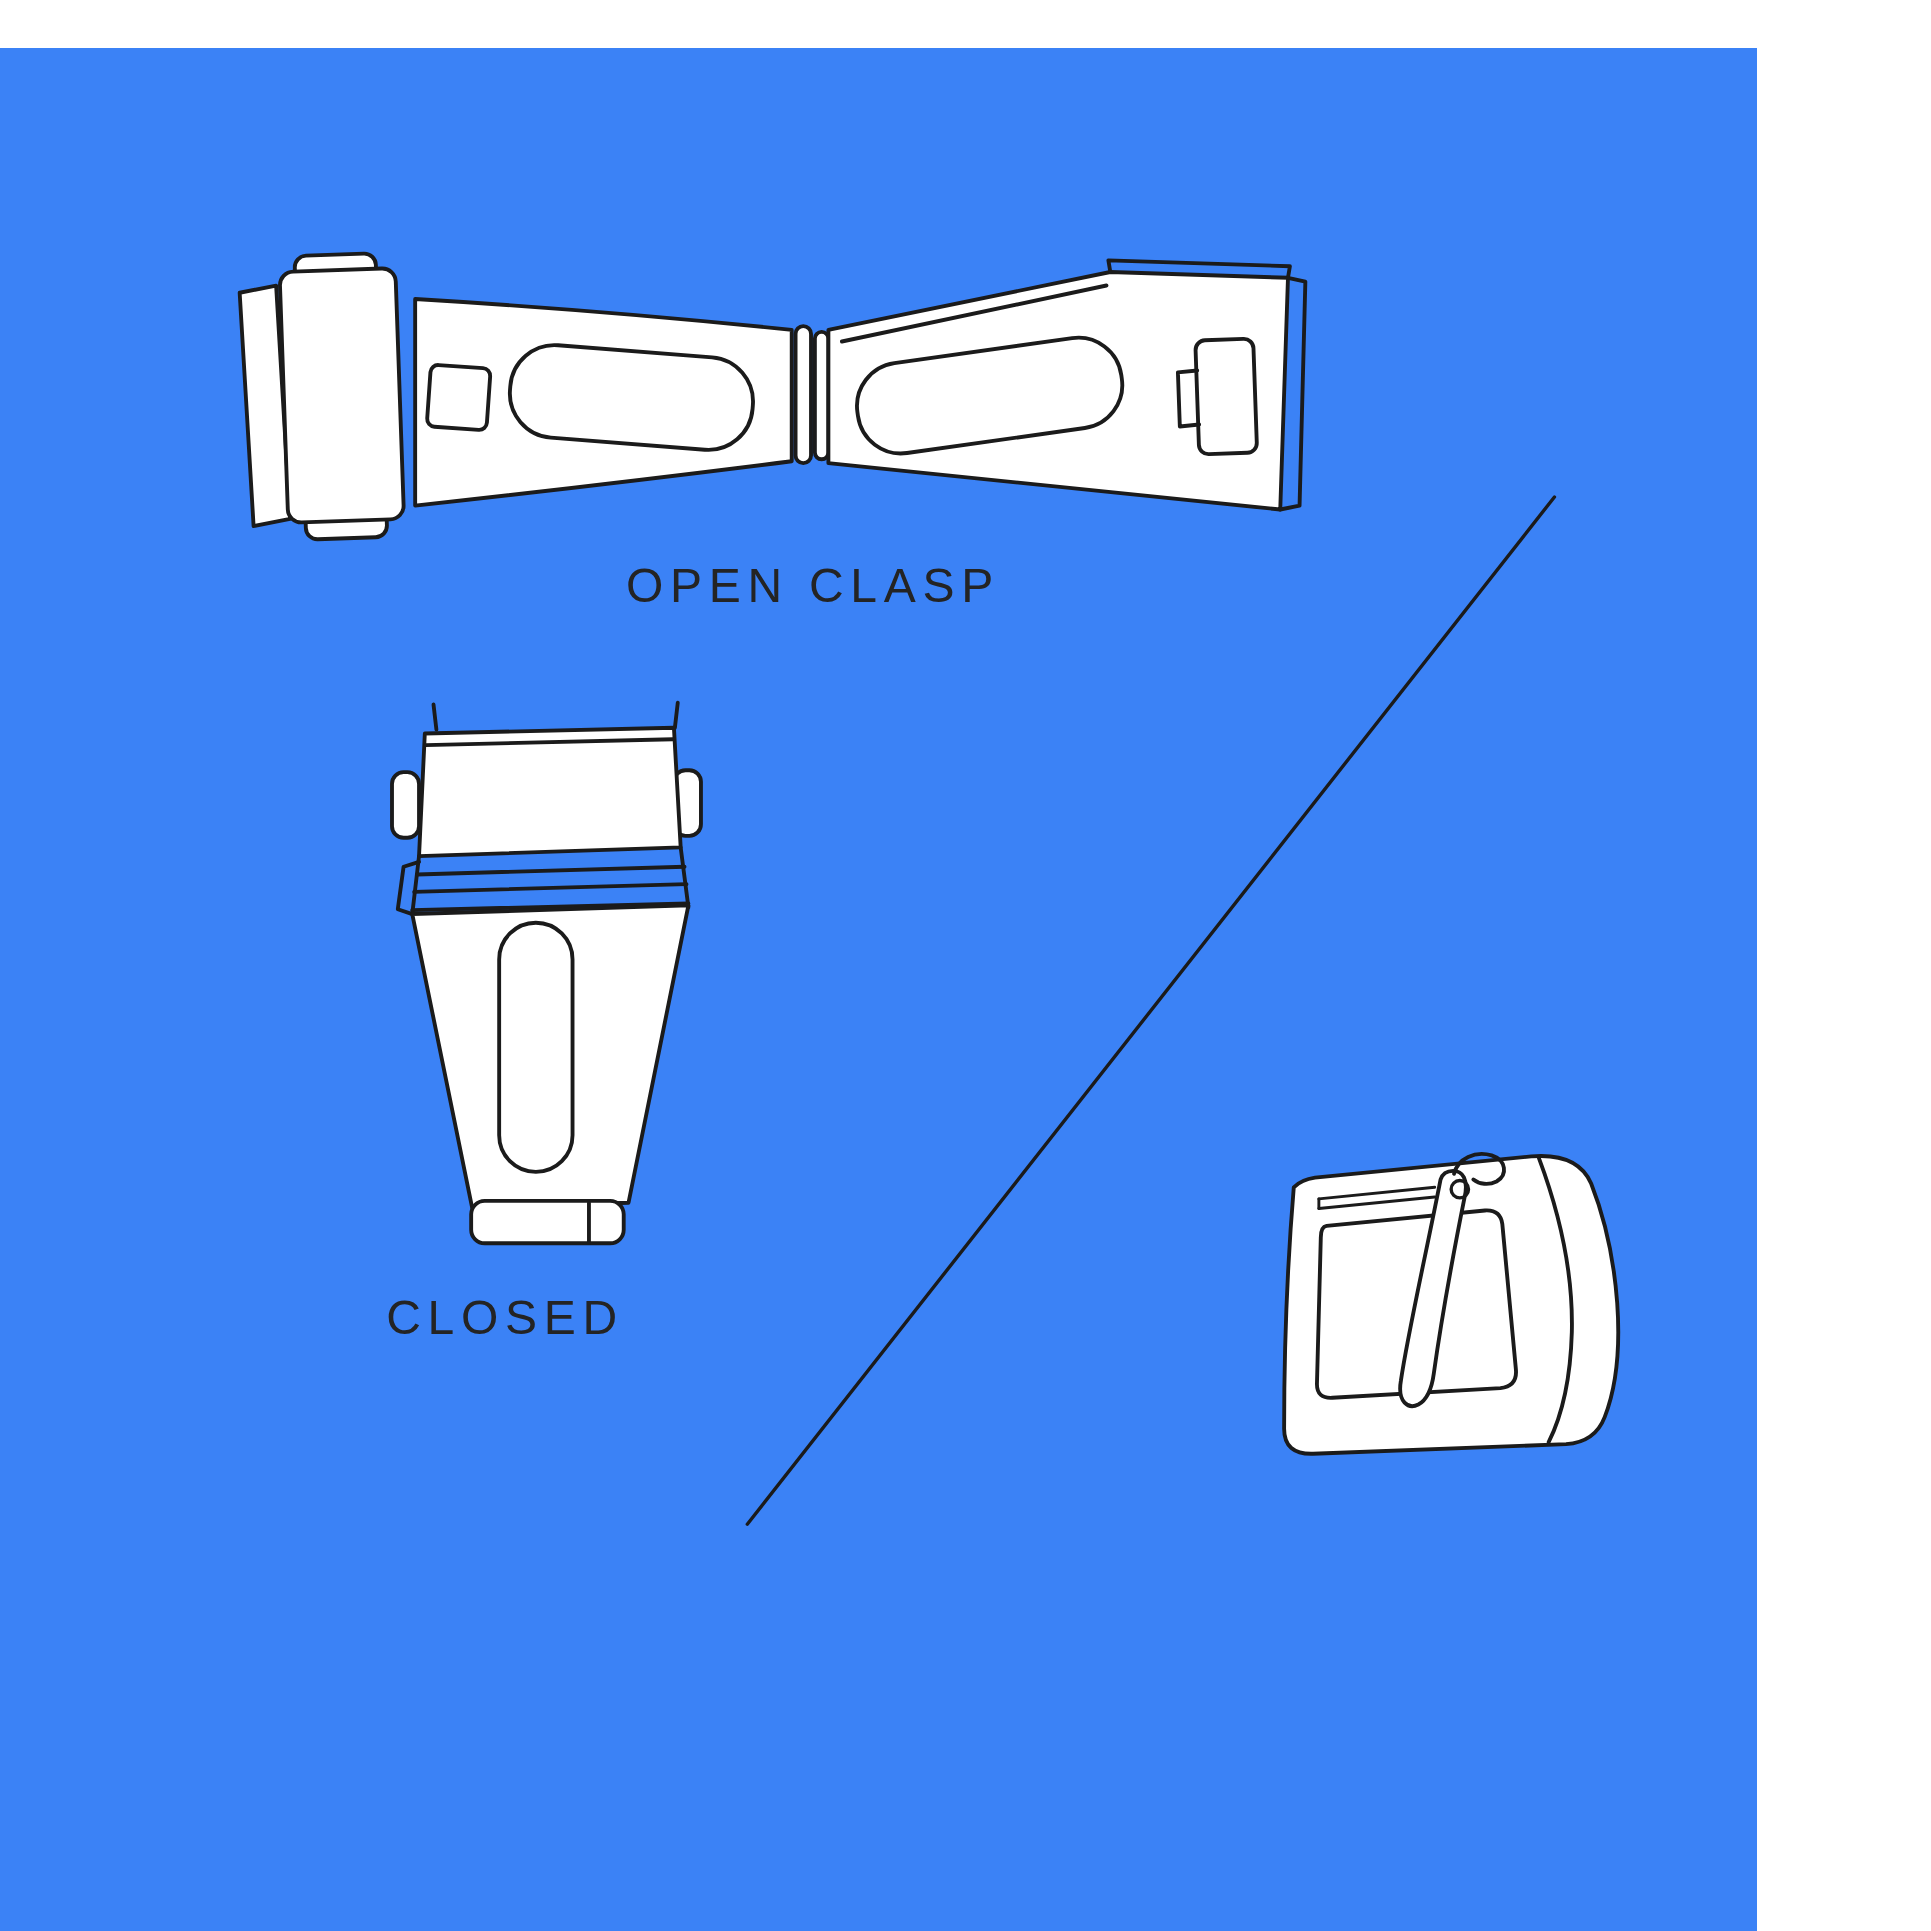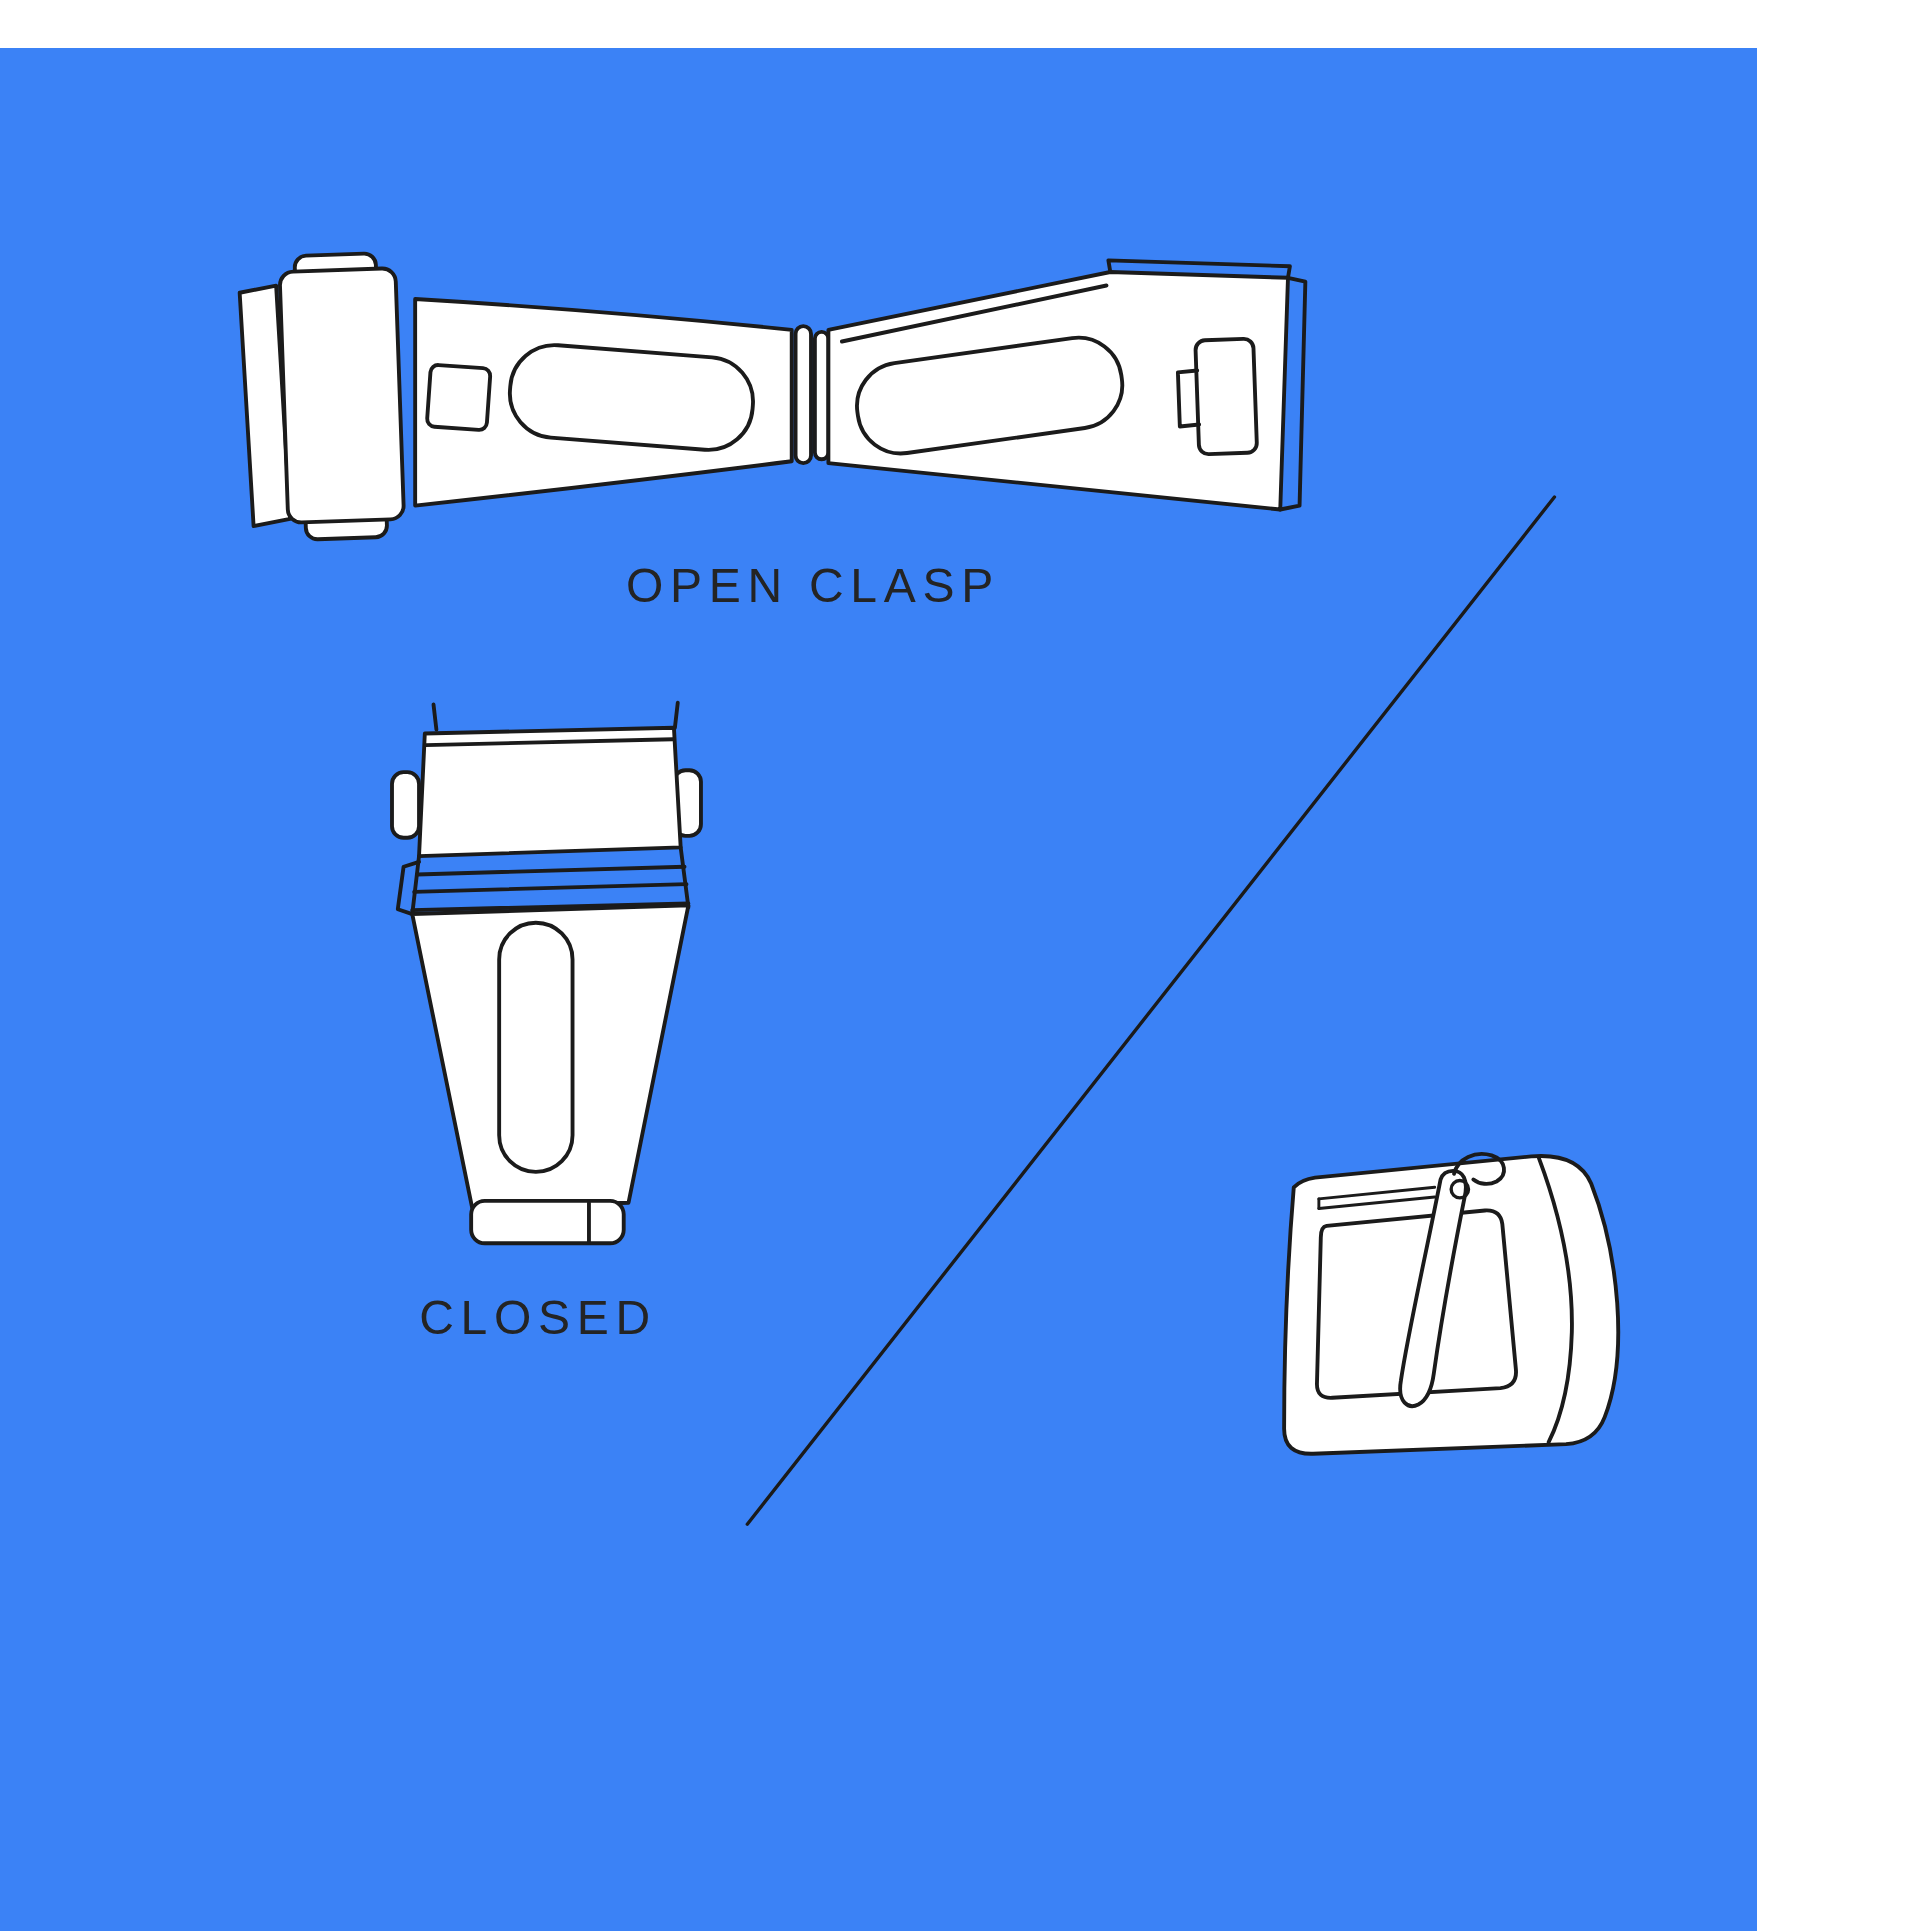--- a/index.html
+++ b/index.html
@@ -26,21 +26,21 @@
   .caption {
     position: absolute;
     transform: translateX(-50%);
     font-size: 48px;
     font-weight: 400;
     letter-spacing: 0.14em;
     color: #242424;
     white-space: nowrap;
   }
   .caption-open { left: 813px; top: 510px; }
-  .caption-closed { left: 538px; top: 1242px; }
+  .caption-closed { left: 505px; top: 1242px; }
   .title {
     position: absolute;
     left: 966px;
     top: 1726px;
     transform: translateX(-50%);
     font-size: 81px;
     font-weight: 300;
     letter-spacing: 0.22em;
     color: #1b1b1b;
     white-space: nowrap;

